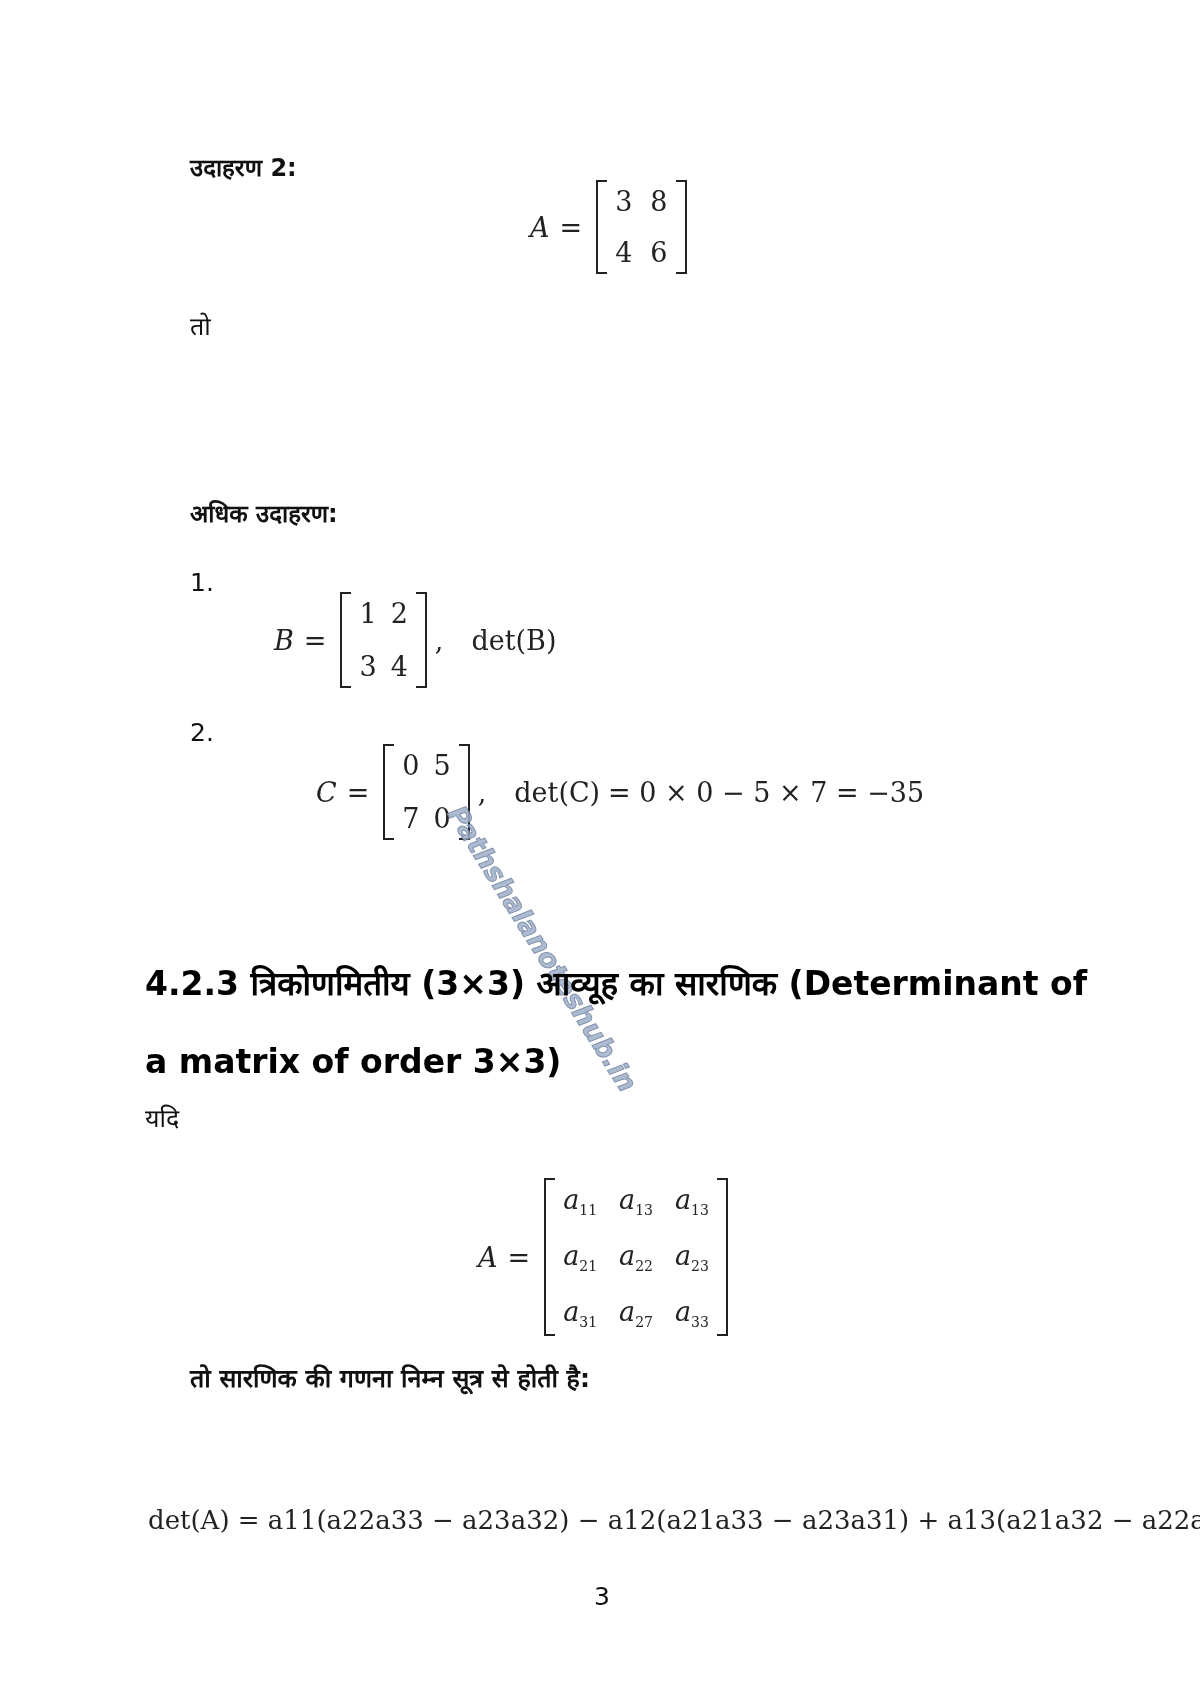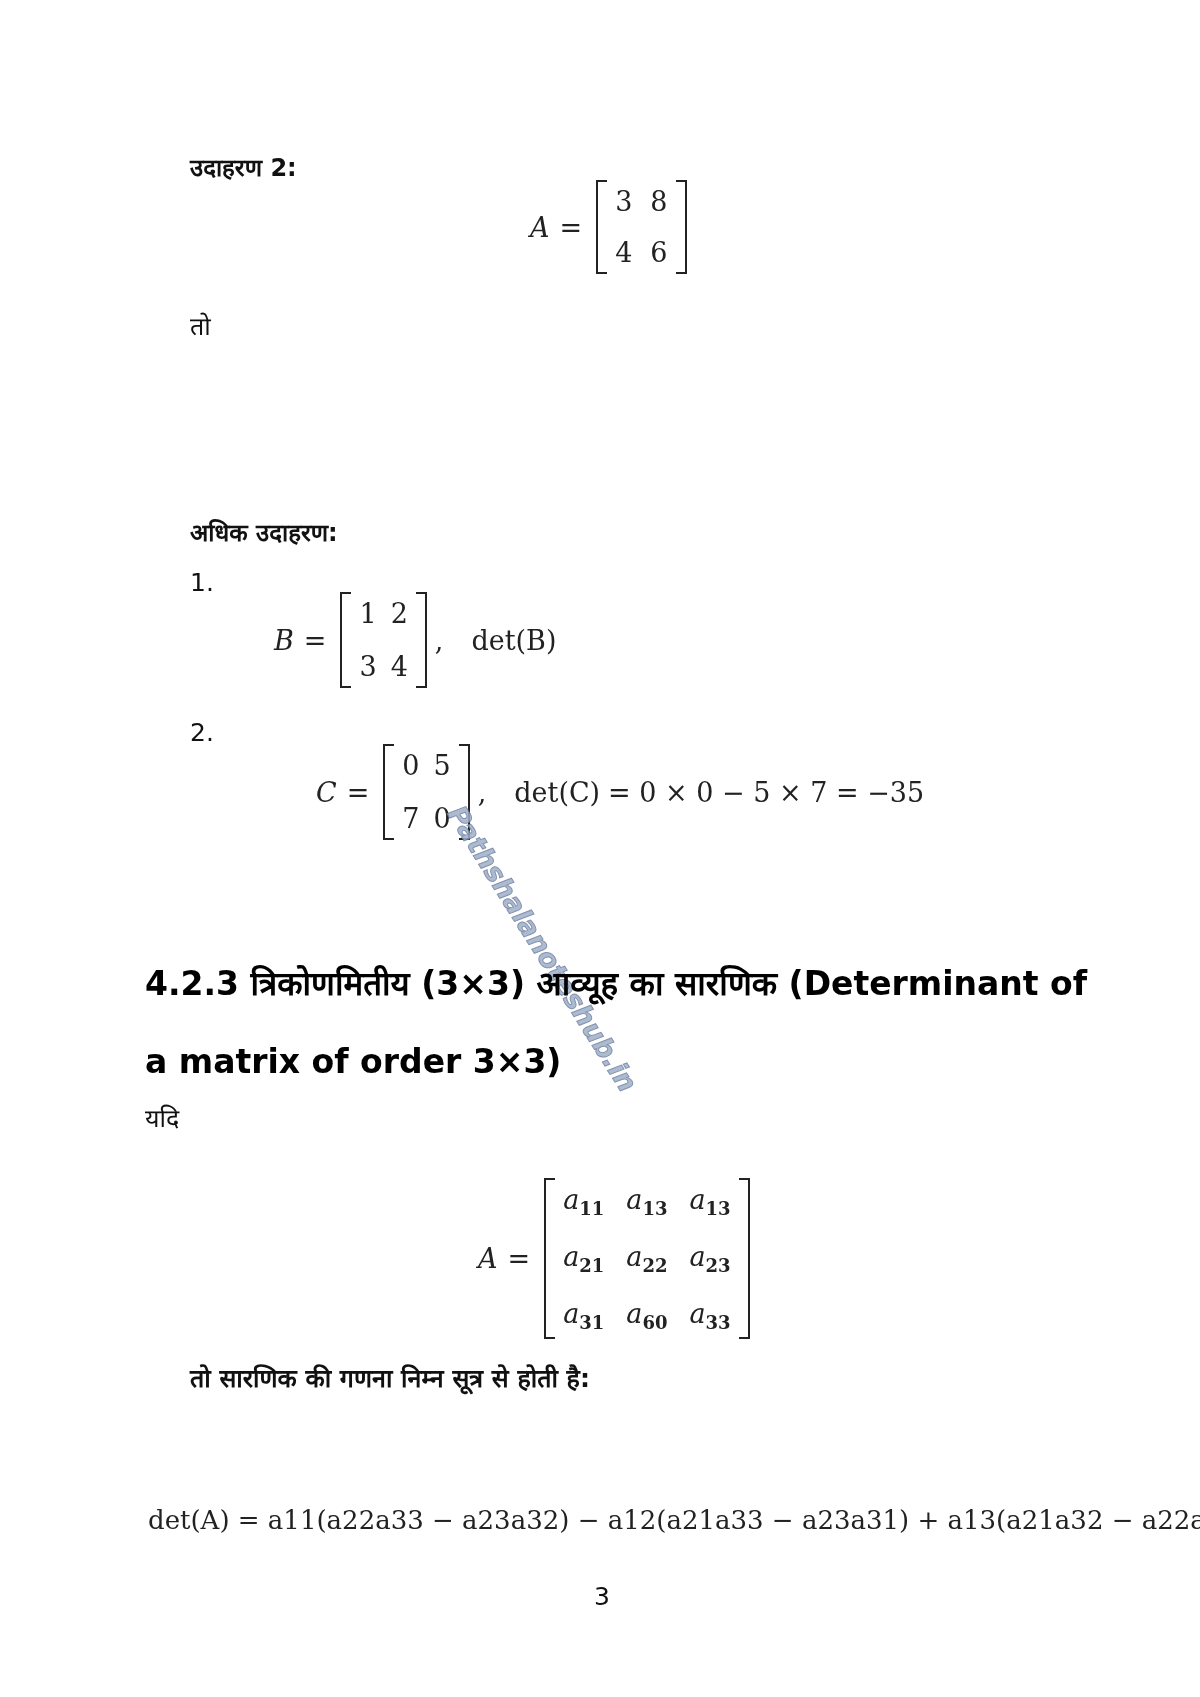--- a/index.html
+++ b/index.html
@@ -4,21 +4,21 @@
 <style>
   html, body { margin: 0; padding: 0; background: #ffffff; }
   body { width: 1200px; height: 1697px; position: relative; overflow: hidden; color: #111; }
   .page { position: absolute; inset: 0; }
   .abs { position: absolute; }
   .hindi-bold { font-family: "DejaVu Sans", sans-serif; font-weight: bold; font-size: 24px; color: #111; }
   .hindi { font-family: "DejaVu Sans", sans-serif; font-size: 25px; color: #111; }
   .num { font-family: "DejaVu Sans", sans-serif; font-size: 25px; color: #111; }
   .math { font-family: "DejaVu Serif", serif; font-size: 27px; color: #222; white-space: nowrap; }
   .math i { font-style: italic; }
-  .math sub { font-size: 18px; vertical-align: -6px; font-style: normal; font-weight: bold; }
+  .math sub { font-size: 14px; vertical-align: -6px; font-style: normal; }
   .heading { font-family: "DejaVu Sans", sans-serif; font-weight: bold; font-size: 33px; color: #000000; line-height: 78px; width: 960px; }
   .matrix { display: inline-flex; align-items: center; vertical-align: middle; }
   .bracket { width: 9px; border: 2px solid #222; align-self: stretch; }
   .bracket.left { border-right: none; }
   .bracket.right { border-left: none; }
   .mgrid { display: grid; column-gap: 18px; row-gap: 14px; padding: 6px 8px; text-align: center; }
   .mgrid.c2 { grid-template-columns: auto auto; }
   .mgrid.c3 { grid-template-columns: auto auto auto; row-gap: 22px; column-gap: 22px; }
   .row-flex { display: flex; align-items: center; }
   .watermark { position: absolute; left: 468px; top: 800px; transform: rotate(58deg); transform-origin: left top;
@@ -44,21 +44,21 @@
         <span>4</span>
         <span>6</span>
       </span>
       <span class="bracket right"></span>
     </span>
   </div>
 
   <div class="abs hindi" style="left:190px; top:308px;">तो</div>
 
 
-  <div class="abs hindi-bold" style="left:190px; top:515px;">अधिक उदाहरण:</div>
+  <div class="abs hindi-bold" style="left:190px; top:496px;">अधिक उदाहरण:</div>
 
   <div class="abs num" style="left:190px; top:568px;">1.</div>
   <div class="abs math row-flex" style="left:274px; top:592px;">
     <i>B</i>
     <span style="margin:0 14px 0 10px;">=</span>
     <span class="matrix">
       <span class="bracket left"></span>
       <span class="mgrid c2" style="row-gap:22px; column-gap:14px;">
         <span>1</span>
         <span>2</span>
@@ -102,21 +102,21 @@
     <span class="matrix">
       <span class="bracket left"></span>
       <span class="mgrid c3">
         <span><i>a</i><sub>11</sub></span>
         <span><i>a</i><sub>13</sub></span>
         <span><i>a</i><sub>13</sub></span>
         <span><i>a</i><sub>21</sub></span>
         <span><i>a</i><sub>22</sub></span>
         <span><i>a</i><sub>23</sub></span>
         <span><i>a</i><sub>31</sub></span>
-        <span><i>a</i><sub>60</sub></span>
+        <span><i>a</i><sub>27</sub></span>
         <span><i>a</i><sub>33</sub></span>
       </span>
       <span class="bracket right"></span>
     </span>
   </div>
 
   <div class="abs hindi" style="left:190px; top:1360px;font-weight:bold;">तो सारणिक की गणना निम्न सूत्र से होती है:</div>
 
   <div class="abs math" style="left:148px; top:1505px; font-size:26px;">det(A) = a11(a22a33 − a23a32) − a12(a21a33 − a23a31) + a13(a21a32 − a22a31)</div>
 

